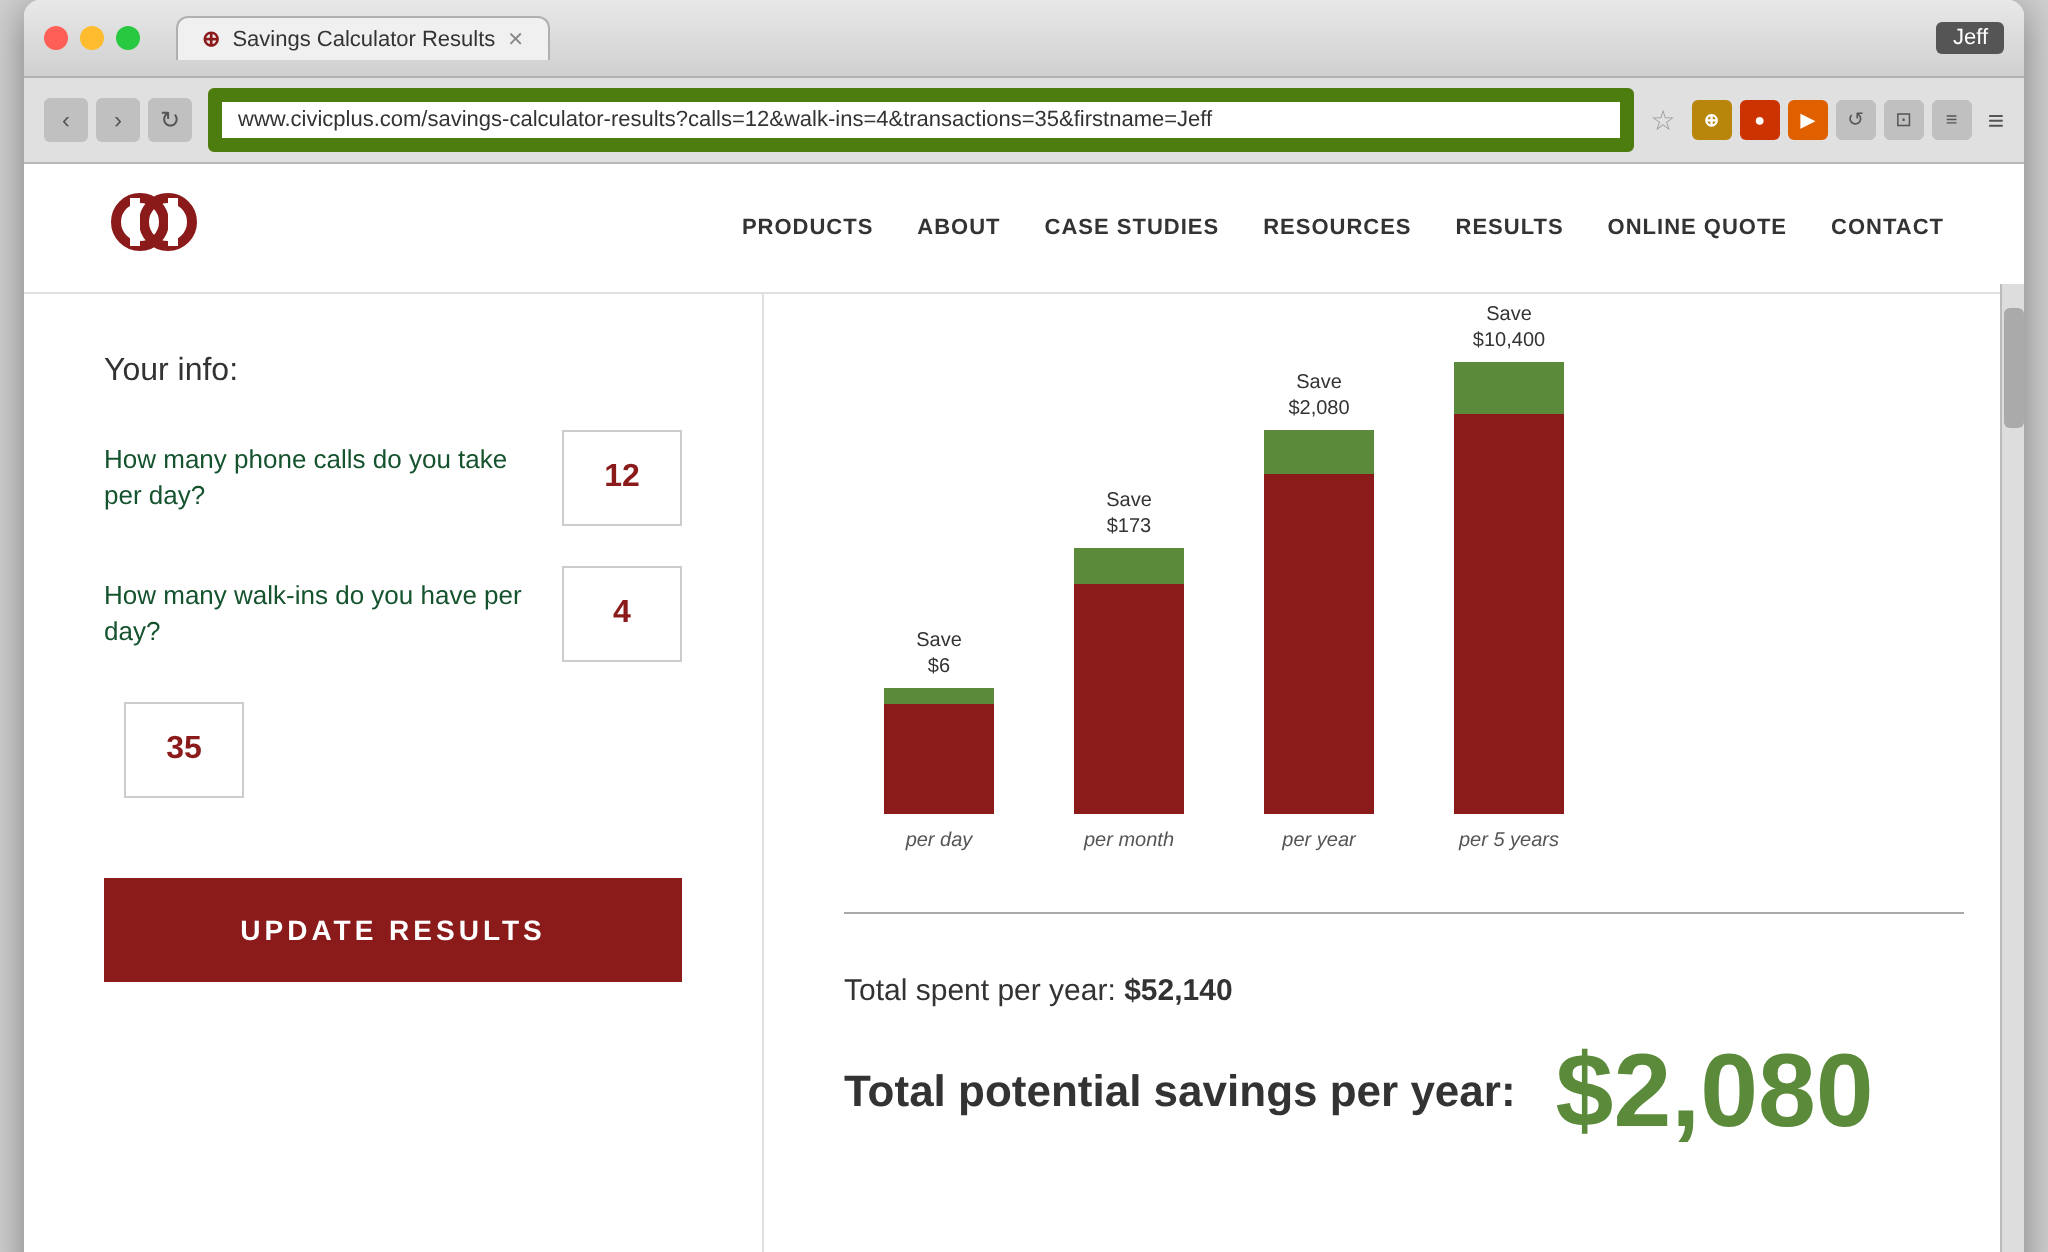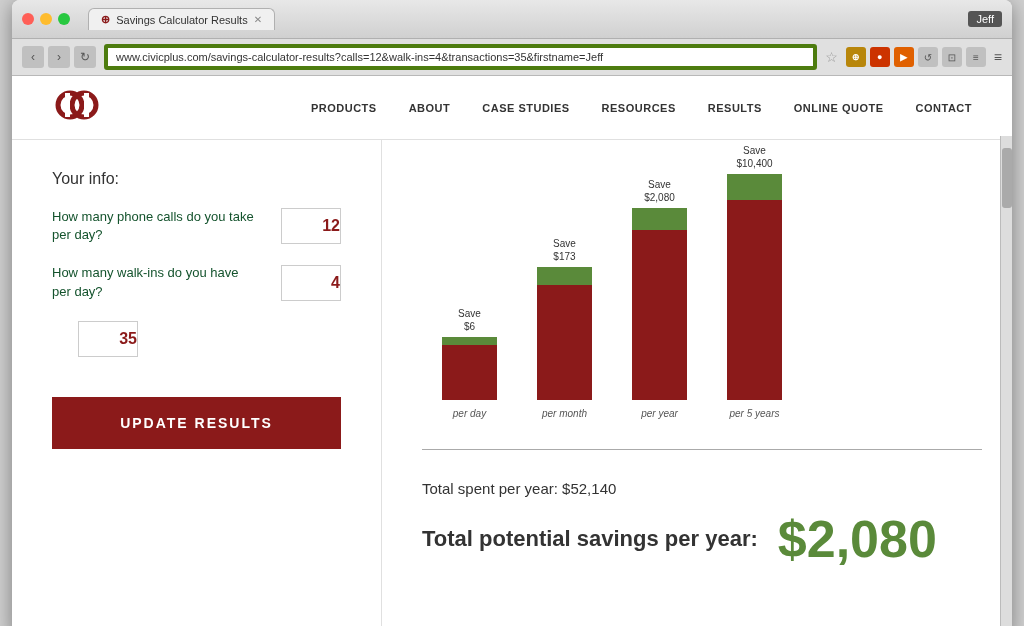--- a/index.html
+++ b/index.html
@@ -59,21 +59,21 @@
       display: flex;
       align-items: center;
       gap: 8px;
       border-bottom: 1px solid #b8b8b8;
     }
     .nav-buttons { display: flex; gap: 4px; }
     .nav-btn { background: #c0c0c0; border: none; border-radius: 3px; width: 22px; height: 22px; cursor: pointer; font-size: 12px; color: #555; display: flex; align-items: center; justify-content: center; }
     .address-bar {
       flex: 1;
       background: white;
-      border: 4px solid #4d7c0f;
+      border: 7px solid #4d7c0f;
       border-radius: 3px;
       padding: 3px 8px;
       font-size: 11px;
       color: #333;
     }
     .toolbar-icon { width: 20px; height: 20px; border-radius: 3px; background: #c0c0c0; display: flex; align-items: center; justify-content: center; font-size: 10px; color: #555; }
     .menu-icon { font-size: 14px; color: #555; cursor: pointer; }
 
     
     .page-content {
@@ -84,21 +84,21 @@
     
     .site-nav {
       display: flex;
       align-items: center;
       padding: 12px 40px;
       border-bottom: 1px solid #e0e0e0;
     }
     .logo {
       margin-right: auto;
     }
-    .nav-links { display: flex; gap: 32px; }
+    .nav-links { display: flex; gap: 22px; }
     .nav-link { font-size: 11px; color: #333; text-decoration: none; font-weight: 600; letter-spacing: 0.5px; cursor: pointer; }
 
     
     .main-layout {
       display: flex;
       min-height: 490px;
     }
 
     
     .left-panel {
@@ -120,27 +120,27 @@
     }
     .form-label {
       font-size: 13px;
       color: #14532d;
       flex: 1;
       font-weight: 400;
       line-height: 1.4;
     }
     .form-input {
       width: 60px;
-      height: 36px;
+      height: 48px;
       border: 1px solid #ccc;
-      text-align: right;
+      text-align: center;
       font-size: 16px;
       color: #8b1a1a;
       font-weight: bold;
-      margin-left: 26px;
+      margin-left: 10px;
       flex-shrink: 0;
     }
     .update-btn {
       background: #8b1a1a;
       color: white;
       border: none;
       padding: 18px 18px;
       font-size: 14px;
       font-weight: bold;
       letter-spacing: 2px;
@@ -210,21 +210,21 @@
 
     
     .results-section {
       padding-top: 10px;
     }
     .total-spent {
       font-size: 15px;
       color: #333;
       margin-bottom: 12px;
     }
-    .total-spent strong { font-weight: normal; }
+    .total-spent strong { font-weight: bold; }
     .savings-row {
       display: flex;
       align-items: center;
       gap: 20px;
     }
     .savings-label {
       font-size: 22px;
       color: #333;
       font-weight: bold;
       line-height: 1.3;

